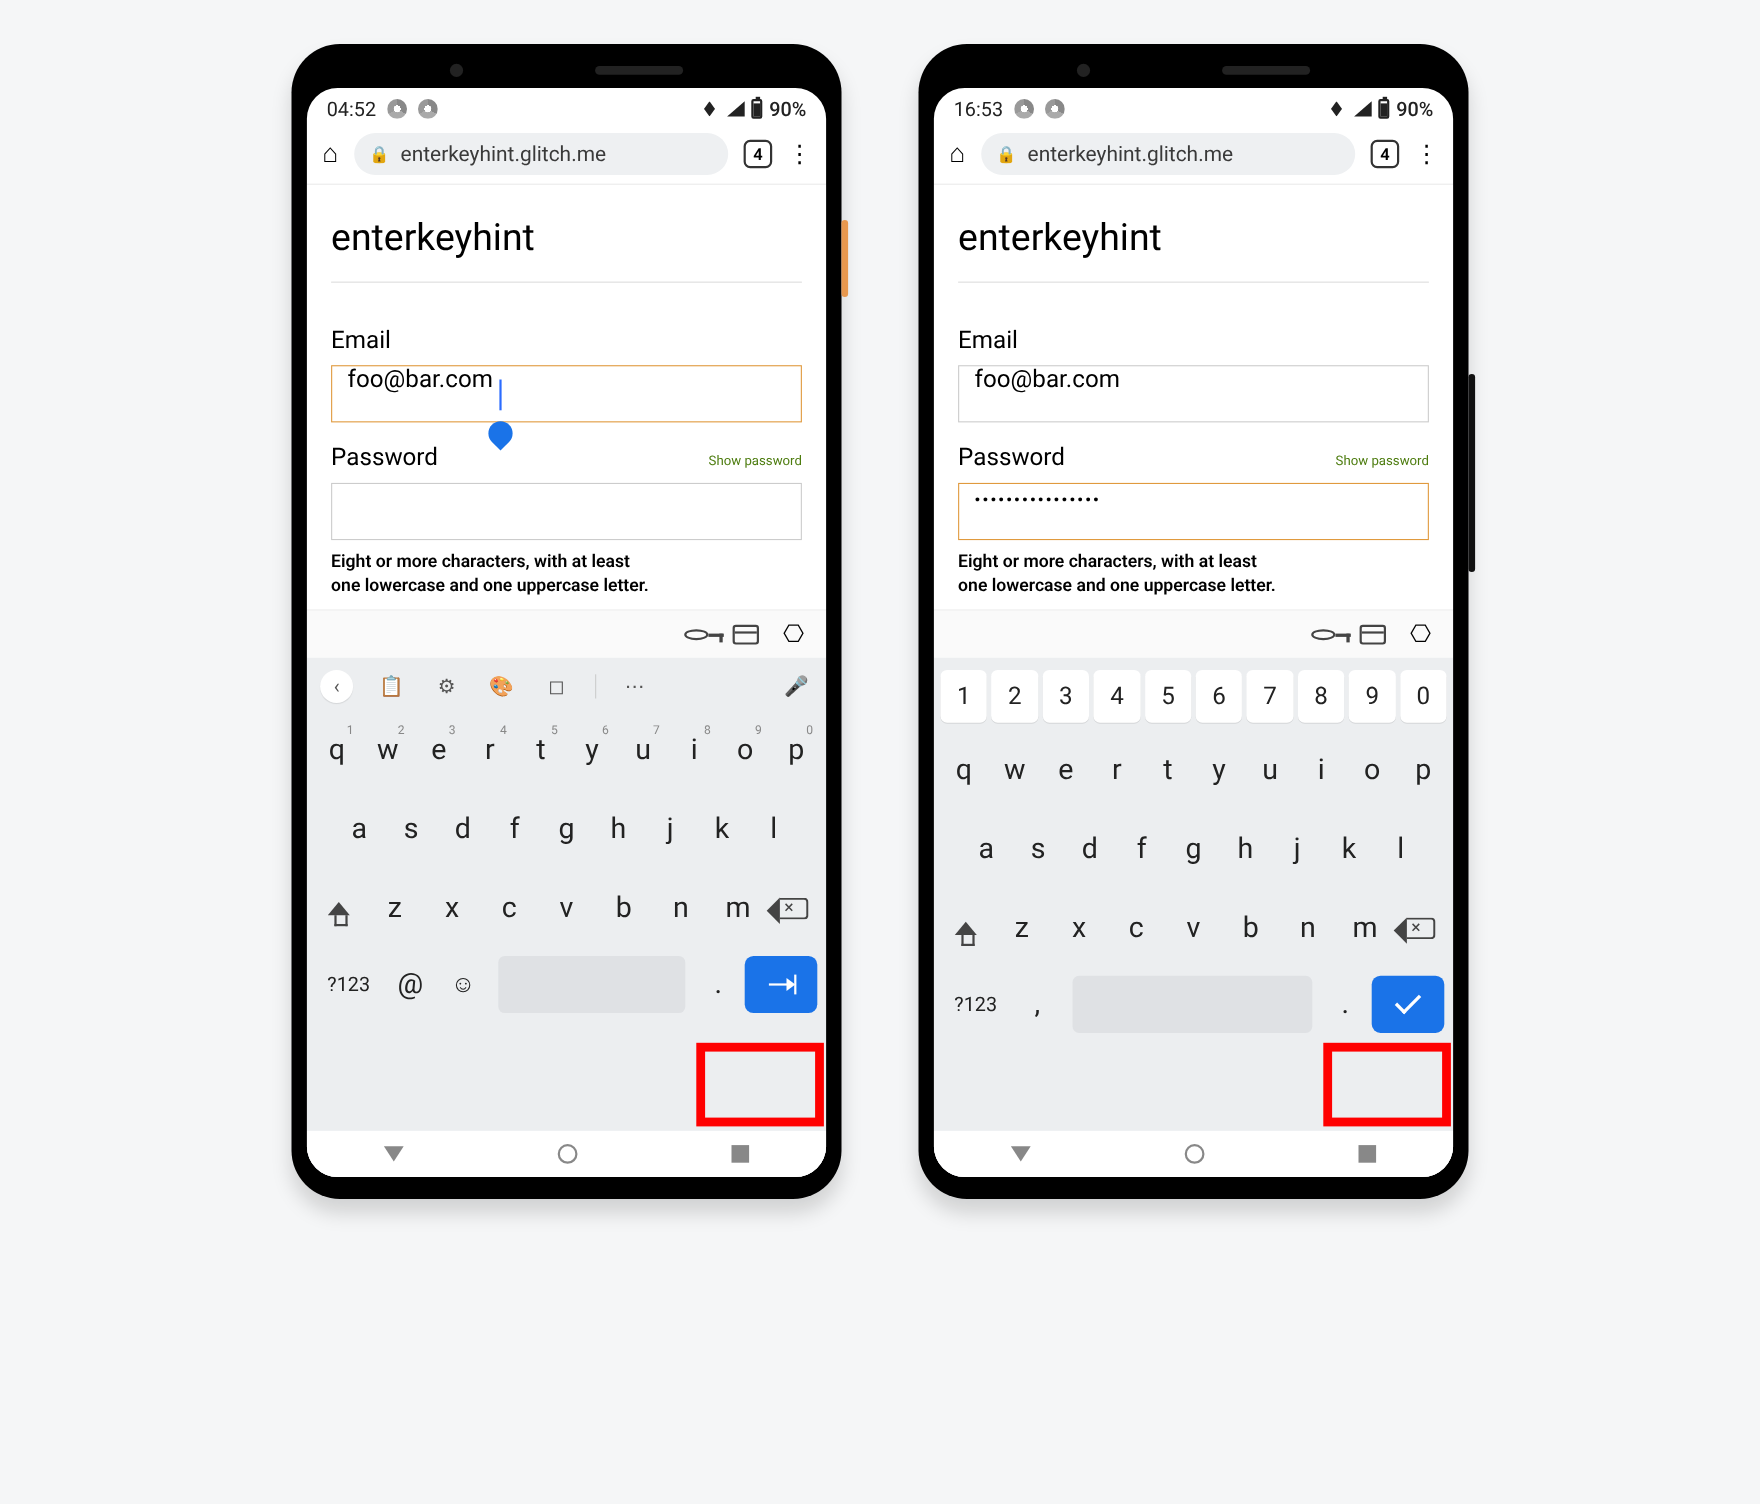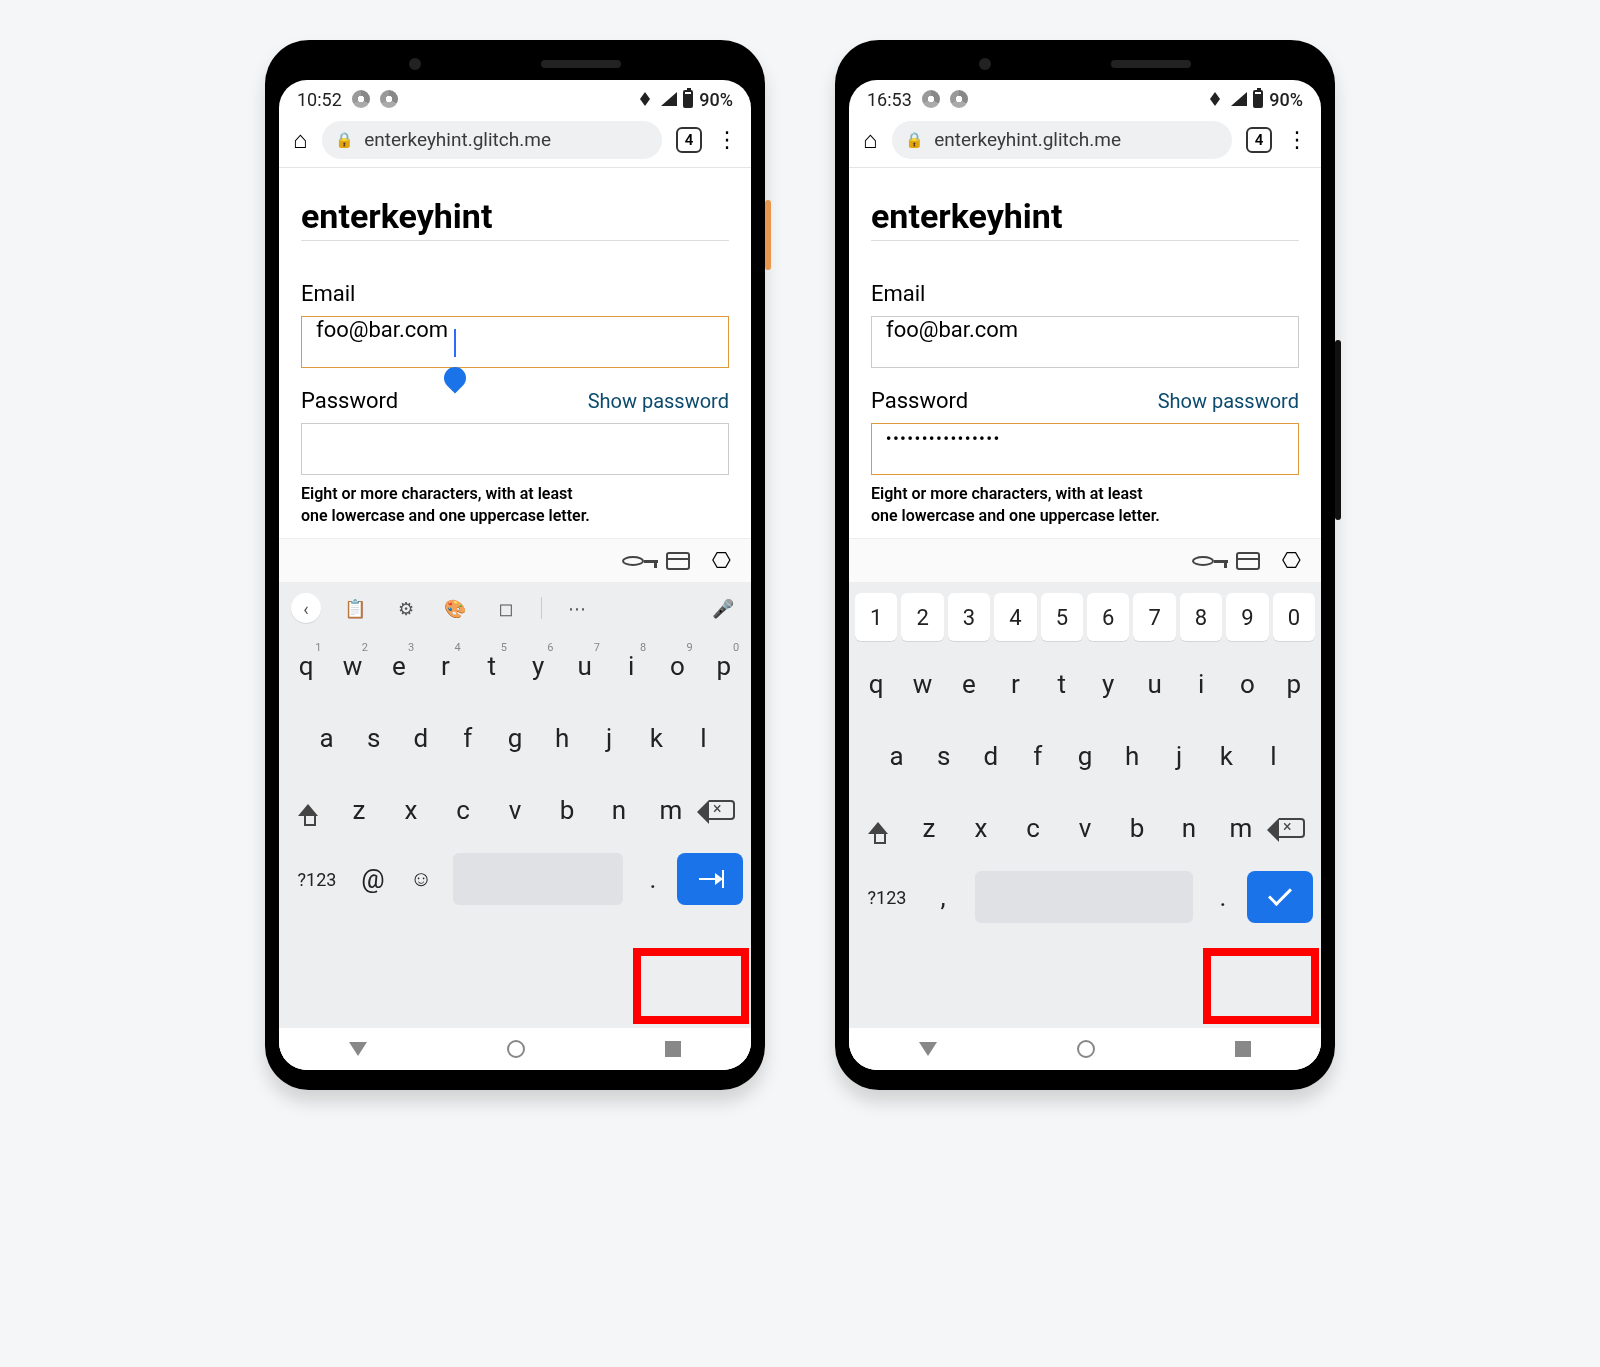--- a/index.html
+++ b/index.html
@@ -130,28 +130,28 @@
   .menu-dots{ font-size:22px; letter-spacing:-1px; }
 
   
   .page{
     flex:0 0 auto;
     padding:28px 22px 12px;
     background:#fff;
   }
   .page h1{
     font-size:34px;
-    font-weight:700;
-    padding-bottom:4px;
+    font-weight:400;
+    padding-bottom:20px;
     border-bottom:1px solid #ddd;
     margin-bottom:40px;
   }
   .field-label{ font-size:22px; margin-bottom:10px; display:block;}
   .label-row{ display:flex; justify-content:space-between; align-items:baseline;}
-  .show-pw{ font-size:20px; color:#0c4a6e; }
+  .show-pw{ font-size:12px; color:#4d7c0f; }
   .input{
     width:100%;
     height:52px;
     border:1px solid #ccc;
     font-size:22px;
     padding:0 14px;
     background:#fff;
     position:relative;
   }
   .input.focused{ border-color:#e09a3e; }
@@ -361,21 +361,21 @@
 
 <div class="phone">
   <div class="notch-bar">
     <div class="camera"></div>
     <div class="speaker"></div>
   </div>
   <div class="screen">
 
     <div class="status">
       <div class="status-left">
-        <span>10:52</span>
+        <span>04:52</span>
         <span class="chrome-ico"></span>
         <span class="chrome-ico"></span>
       </div>
       <div class="status-right">
         <span class="wifi"></span>
         <span class="signal"></span>
         <span class="batt"></span>
         <span>90%</span>
       </div>
     </div>

